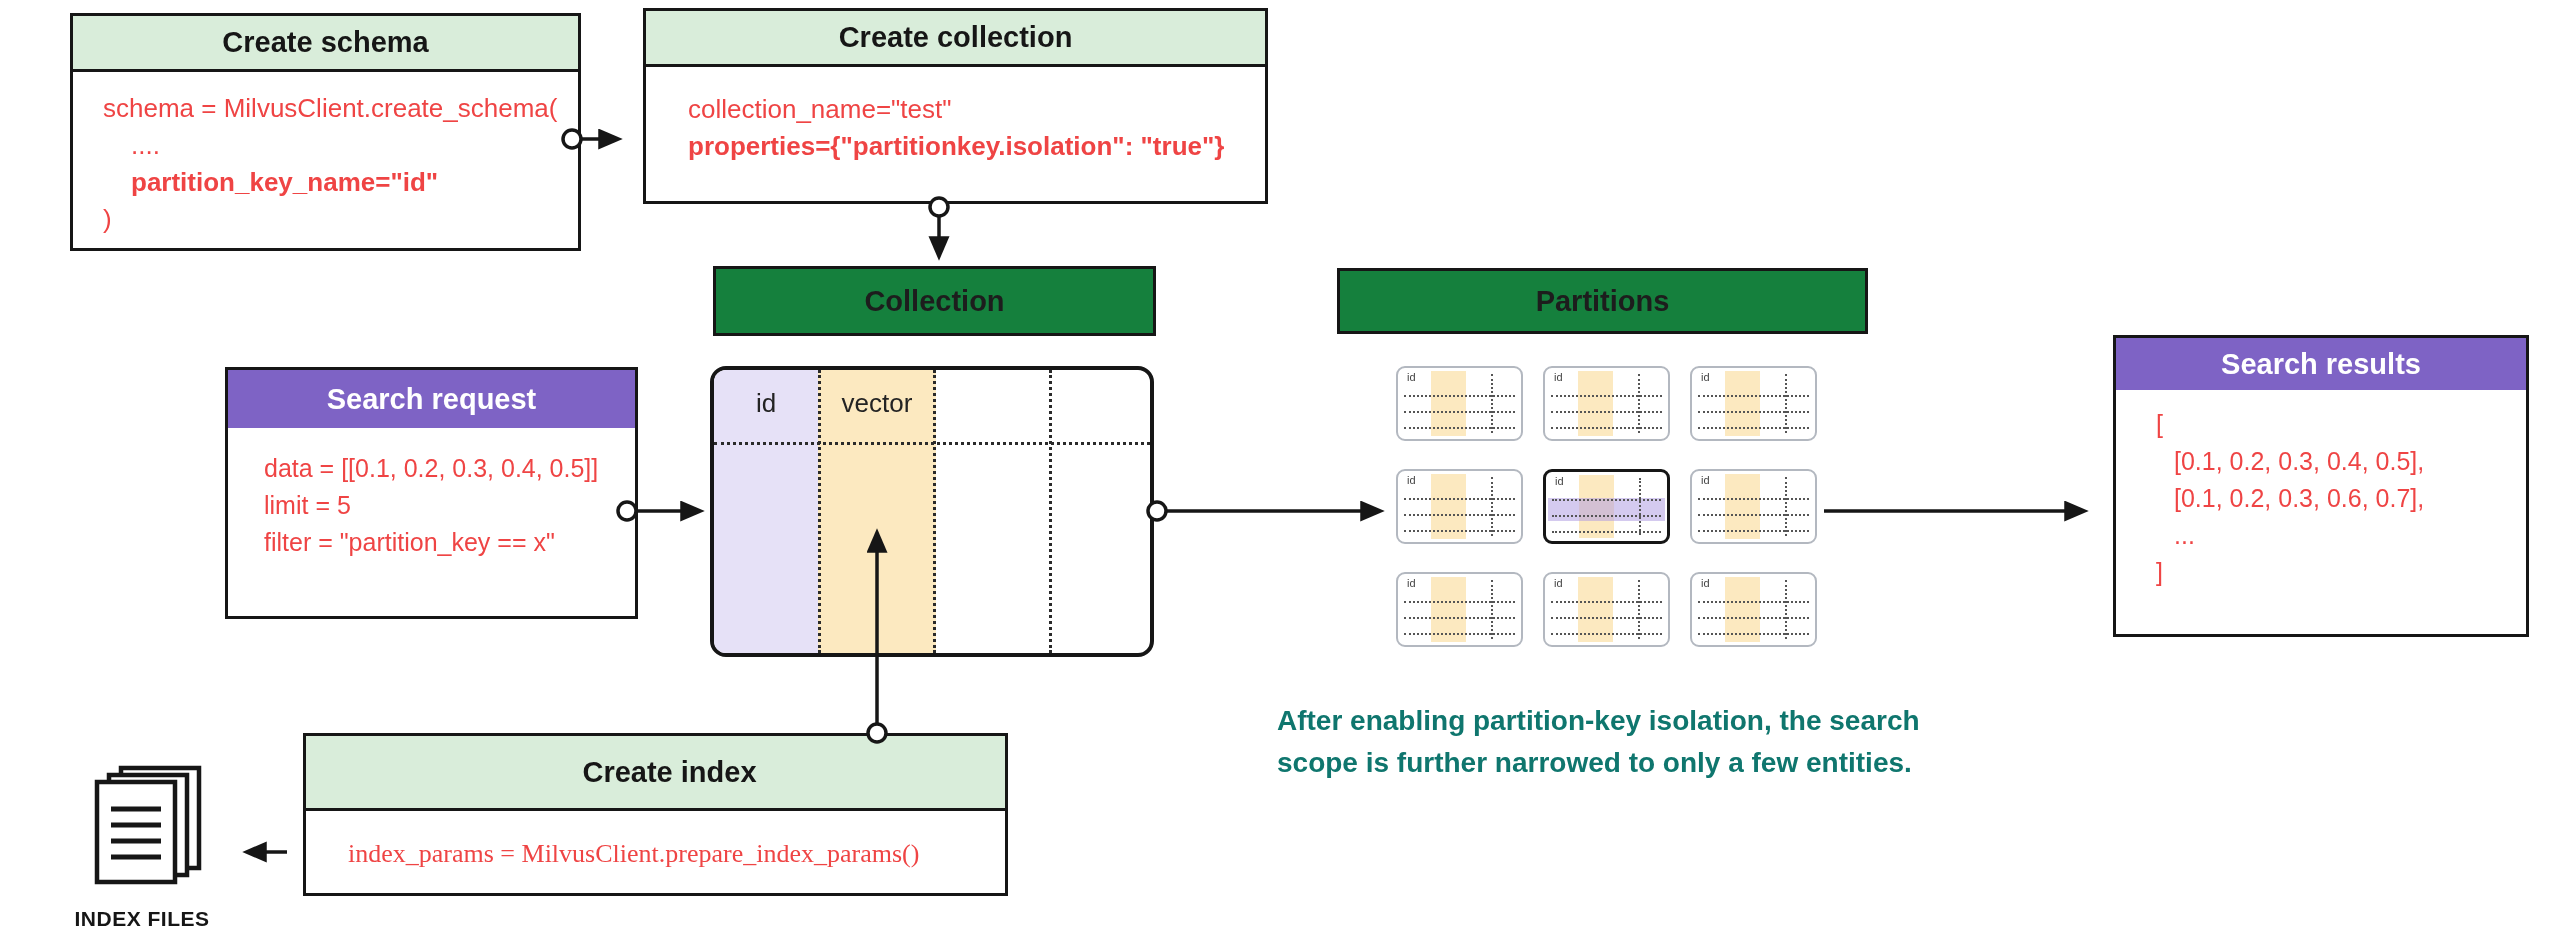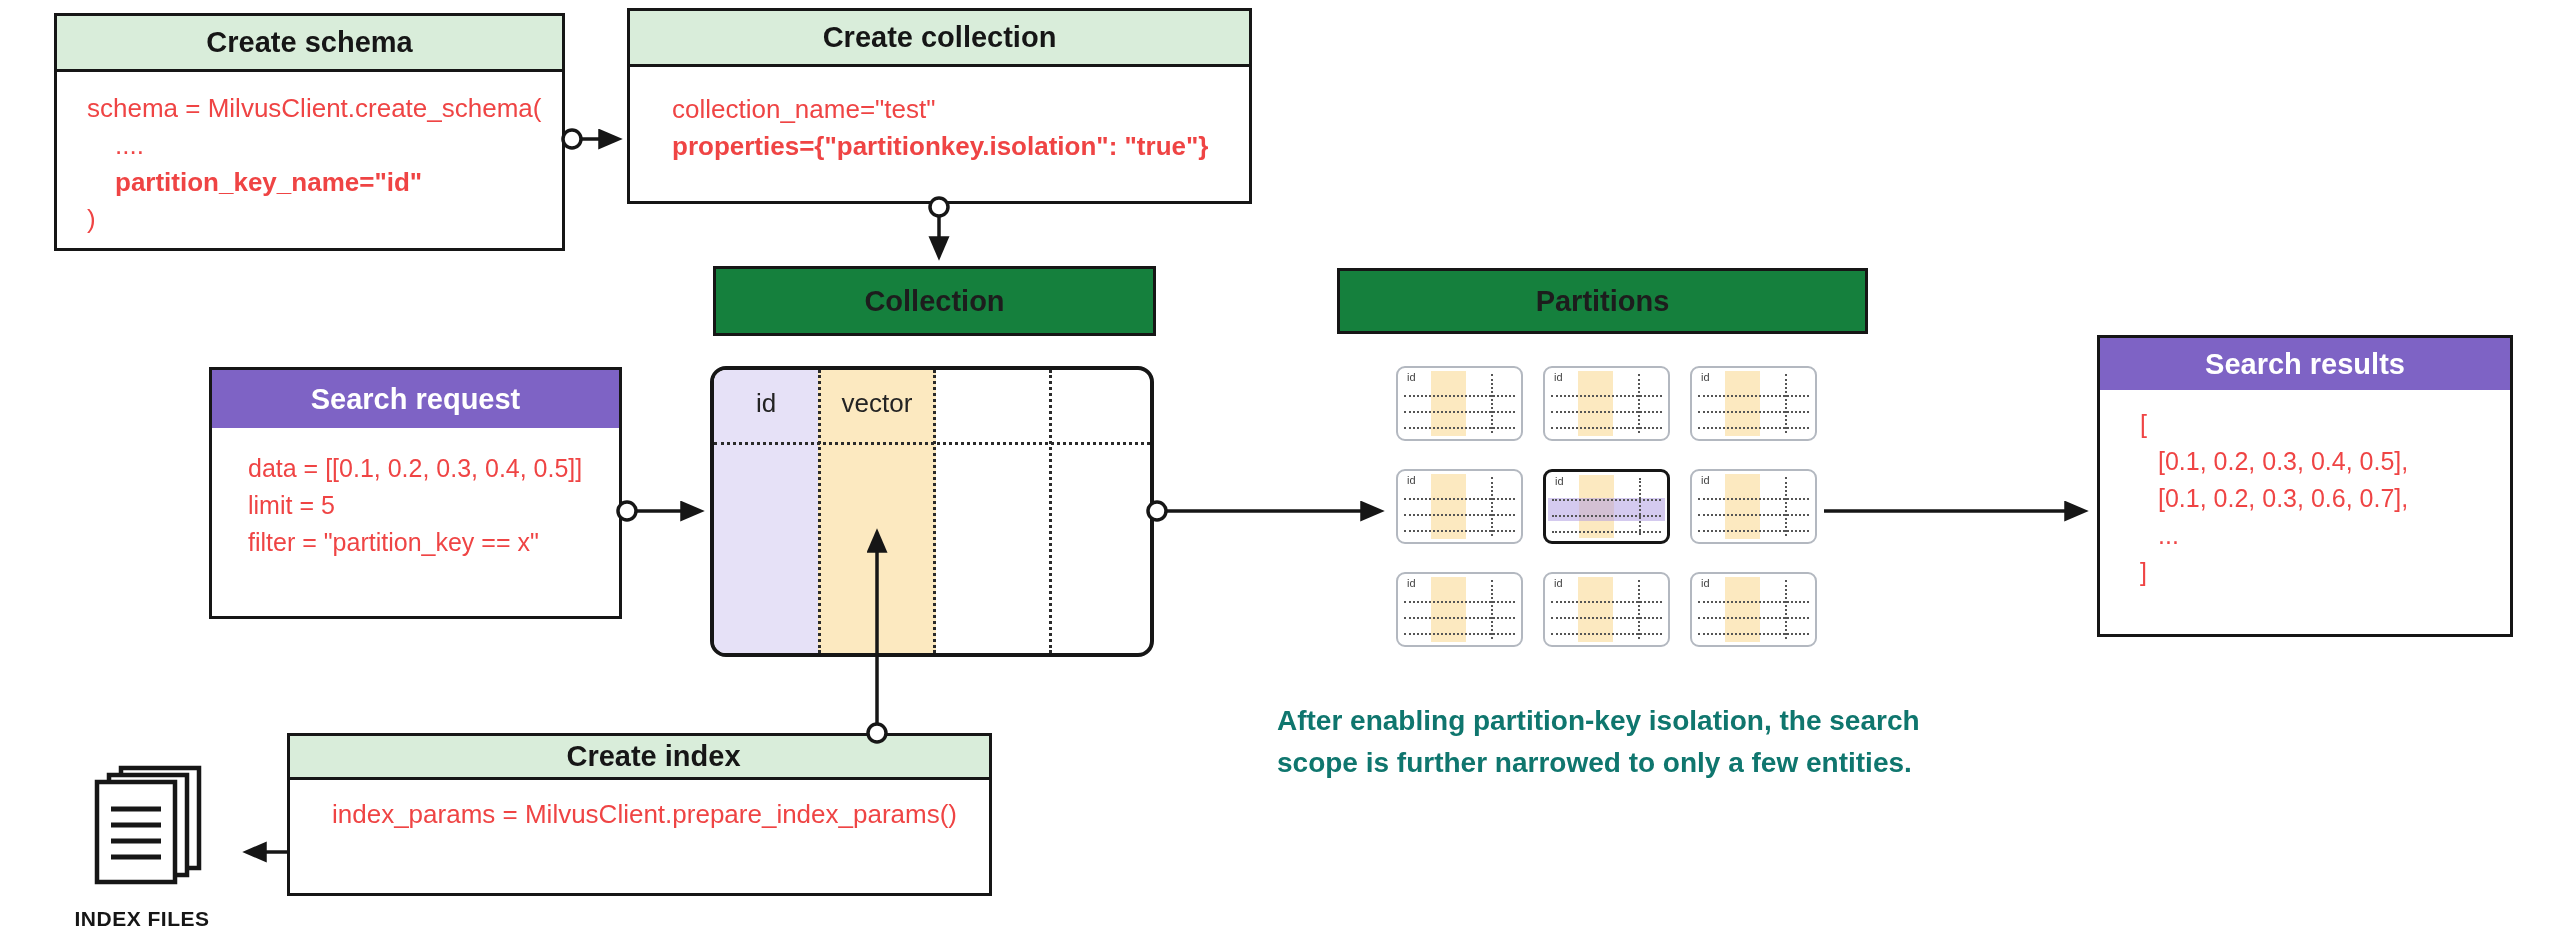--- a/index.html
+++ b/index.html
@@ -1,21 +1,21 @@
 <!DOCTYPE html>
 <html><head>
 <meta charset="utf-8">
 <style>
   html,body{margin:0;padding:0;background:#fff;}
   .canvas{
     position:relative;width:2560px;height:944px;background:#ffffff;overflow:hidden;
     font-family:"Liberation Sans","DejaVu Sans",sans-serif;color:#1d1d1d;
   }
   
-  .box{position:absolute;background:#fff;border:3px solid #161616;box-sizing:border-box;}
+  .box{position:absolute;background:#fff;border:3px solid #161616;box-sizing:border-box;margin-left:16px;}
   .box-header{display:flex;align-items:center;justify-content:center;
     font-weight:700;font-size:29px;border-bottom:3px solid #161616;box-sizing:border-box;}
   .hdr-green{background:#d9edda;color:#161616;}
   .hdr-purple{background:#7e63c5;color:#ffffff;border-bottom:none;}
   .box-body{padding:18px 0 0 30px;font-size:26px;color:#ef4444;}
   .line{height:37px;line-height:37px;white-space:pre;}
   .b{font-weight:700;}
   .ind{padding-left:28px;}
   .ind-sm{padding-left:18px;}
   
@@ -189,22 +189,22 @@
     <div class="box-body" style="padding-top:16px;padding-left:40px;font-size:25px;">
       <div class="line">[</div>
       <div class="line ind-sm">[0.1, 0.2, 0.3, 0.4, 0.5],</div>
       <div class="line ind-sm">[0.1, 0.2, 0.3, 0.6, 0.7],</div>
       <div class="line ind-sm">...</div>
       <div class="line">]</div>
     </div>
   </div>
 
   <div class="box" style="left:287px;top:733px;width:705px;height:163px;">
-    <div class="box-header hdr-green" style="height:44px;padding-left:28px;">Create index</div>
-    <div class="box-body" style="padding-top:16px;padding-left:42px;">
+    <div class="box-header hdr-green" style="height:75px;padding-left:28px;">Create index</div>
+    <div class="box-body" style="padding-top:24px;padding-left:42px;font-family:Liberation Serif, serif;">
       <div class="line">index_params = MilvusClient.prepare_index_params()</div>
     </div>
   </div>
 
   <div class="ifiles">
     <svg width="130" height="132" viewBox="0 0 130 132">
       <rect x="44" y="3" width="78" height="100" fill="#fff" stroke="#161616" stroke-width="4.5"></rect>
       <rect x="32" y="10" width="78" height="100" fill="#fff" stroke="#161616" stroke-width="4.5"></rect>
       <rect x="20" y="17" width="78" height="100" fill="#fff" stroke="#161616" stroke-width="4.5"></rect>
       <line x1="34" y1="44" x2="84" y2="44" stroke="#161616" stroke-width="5"></line>

